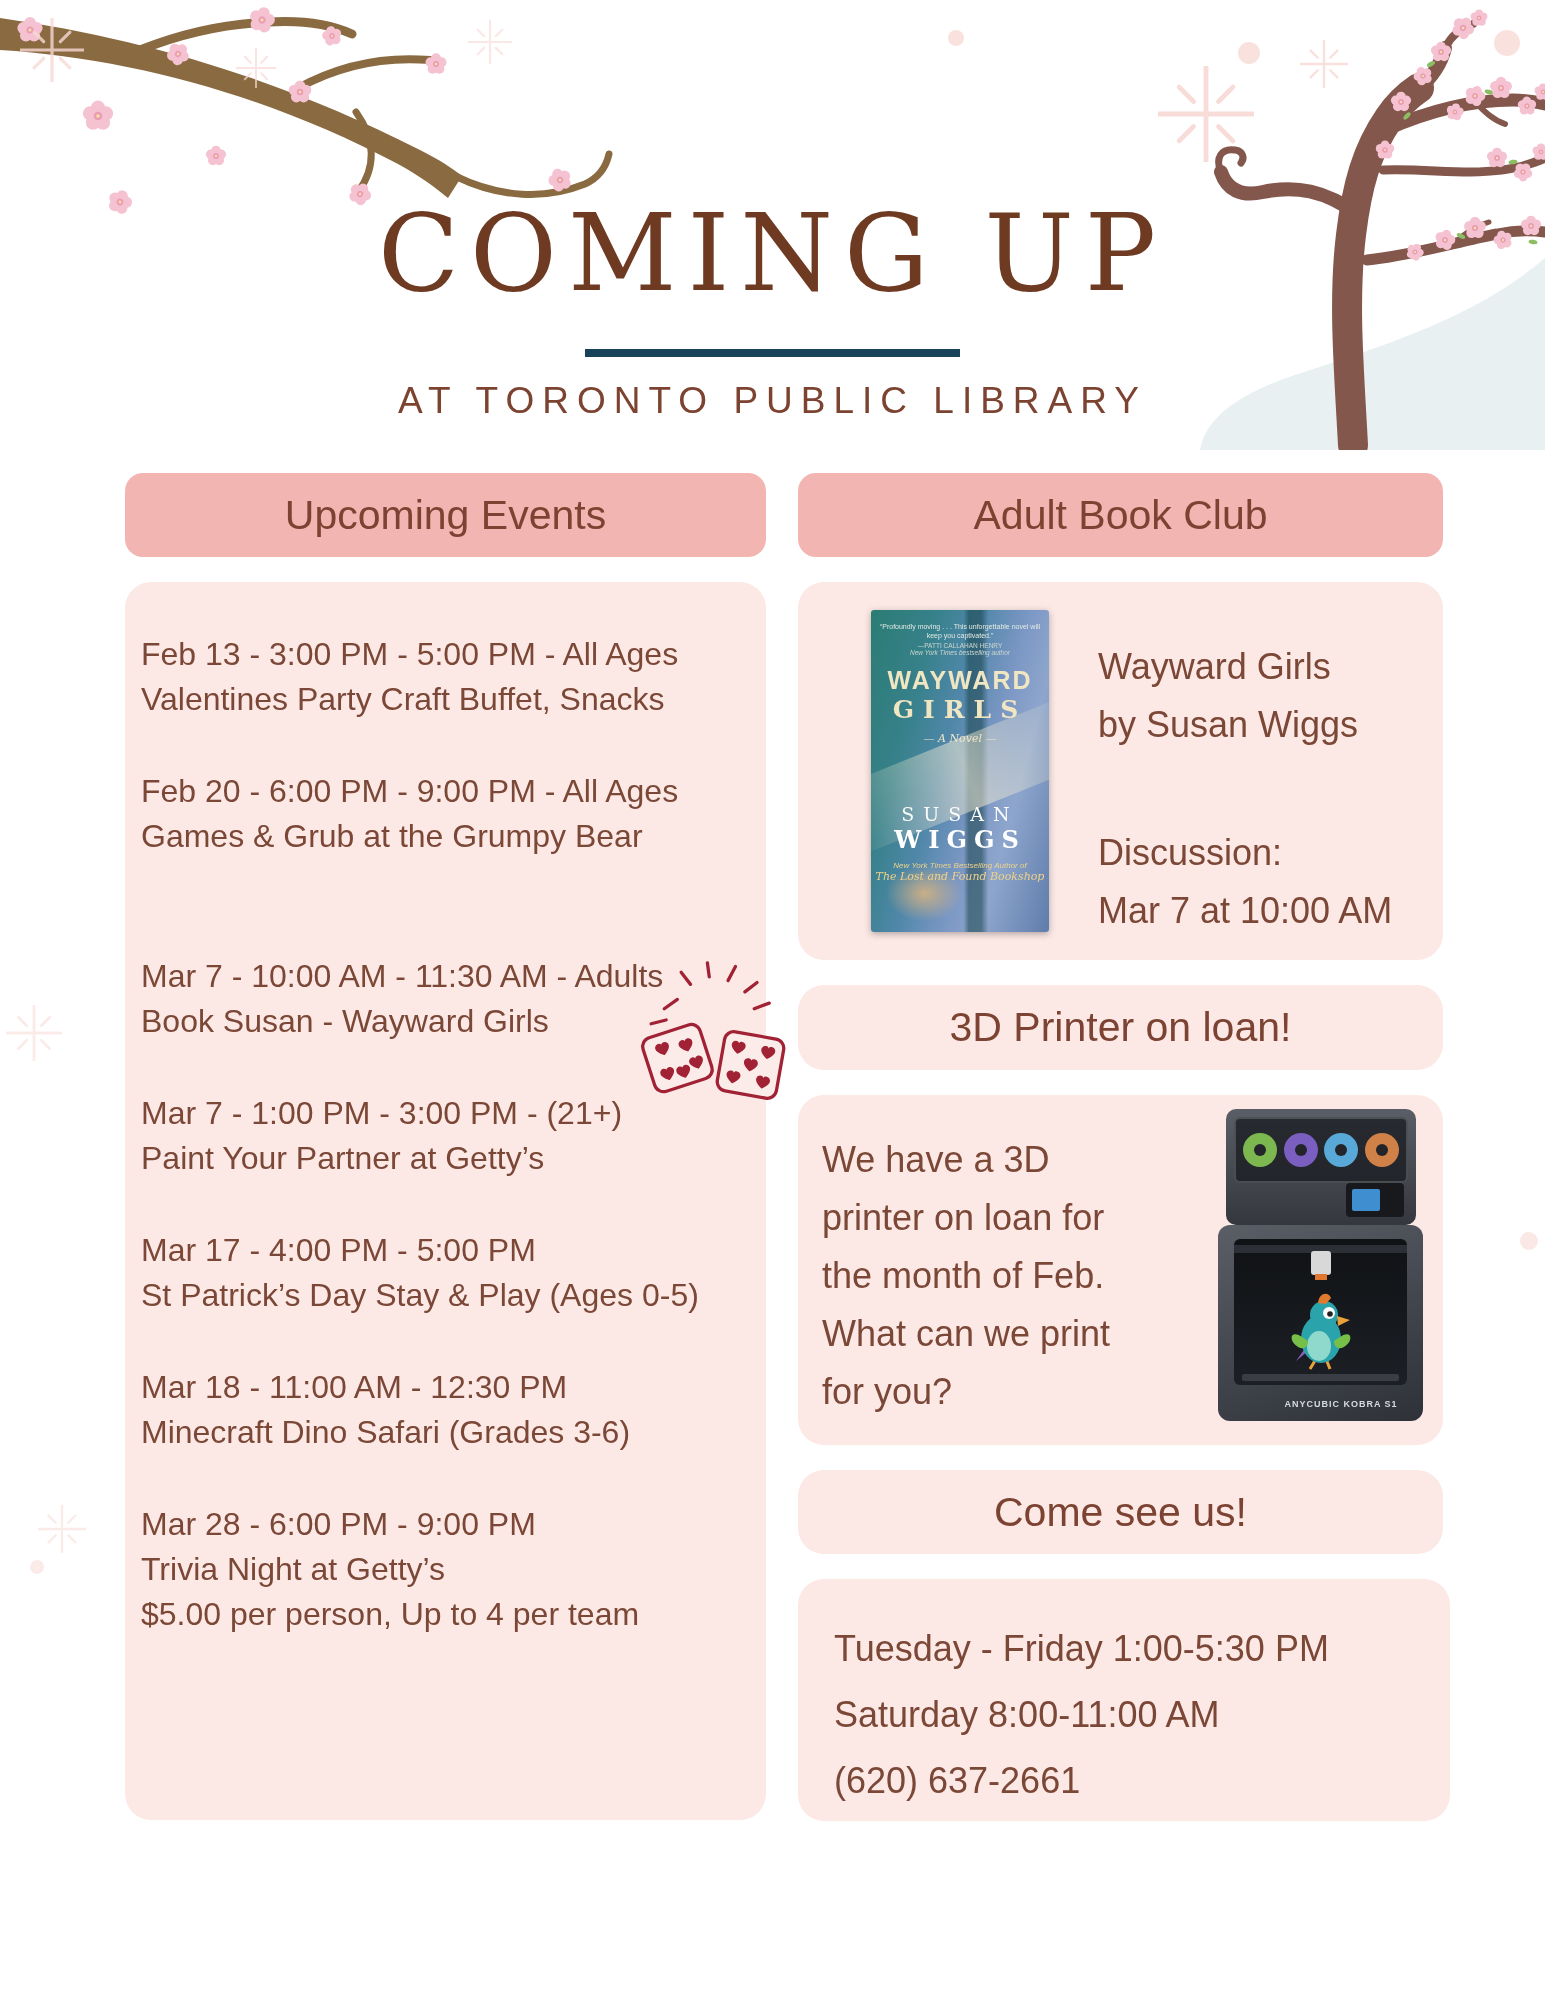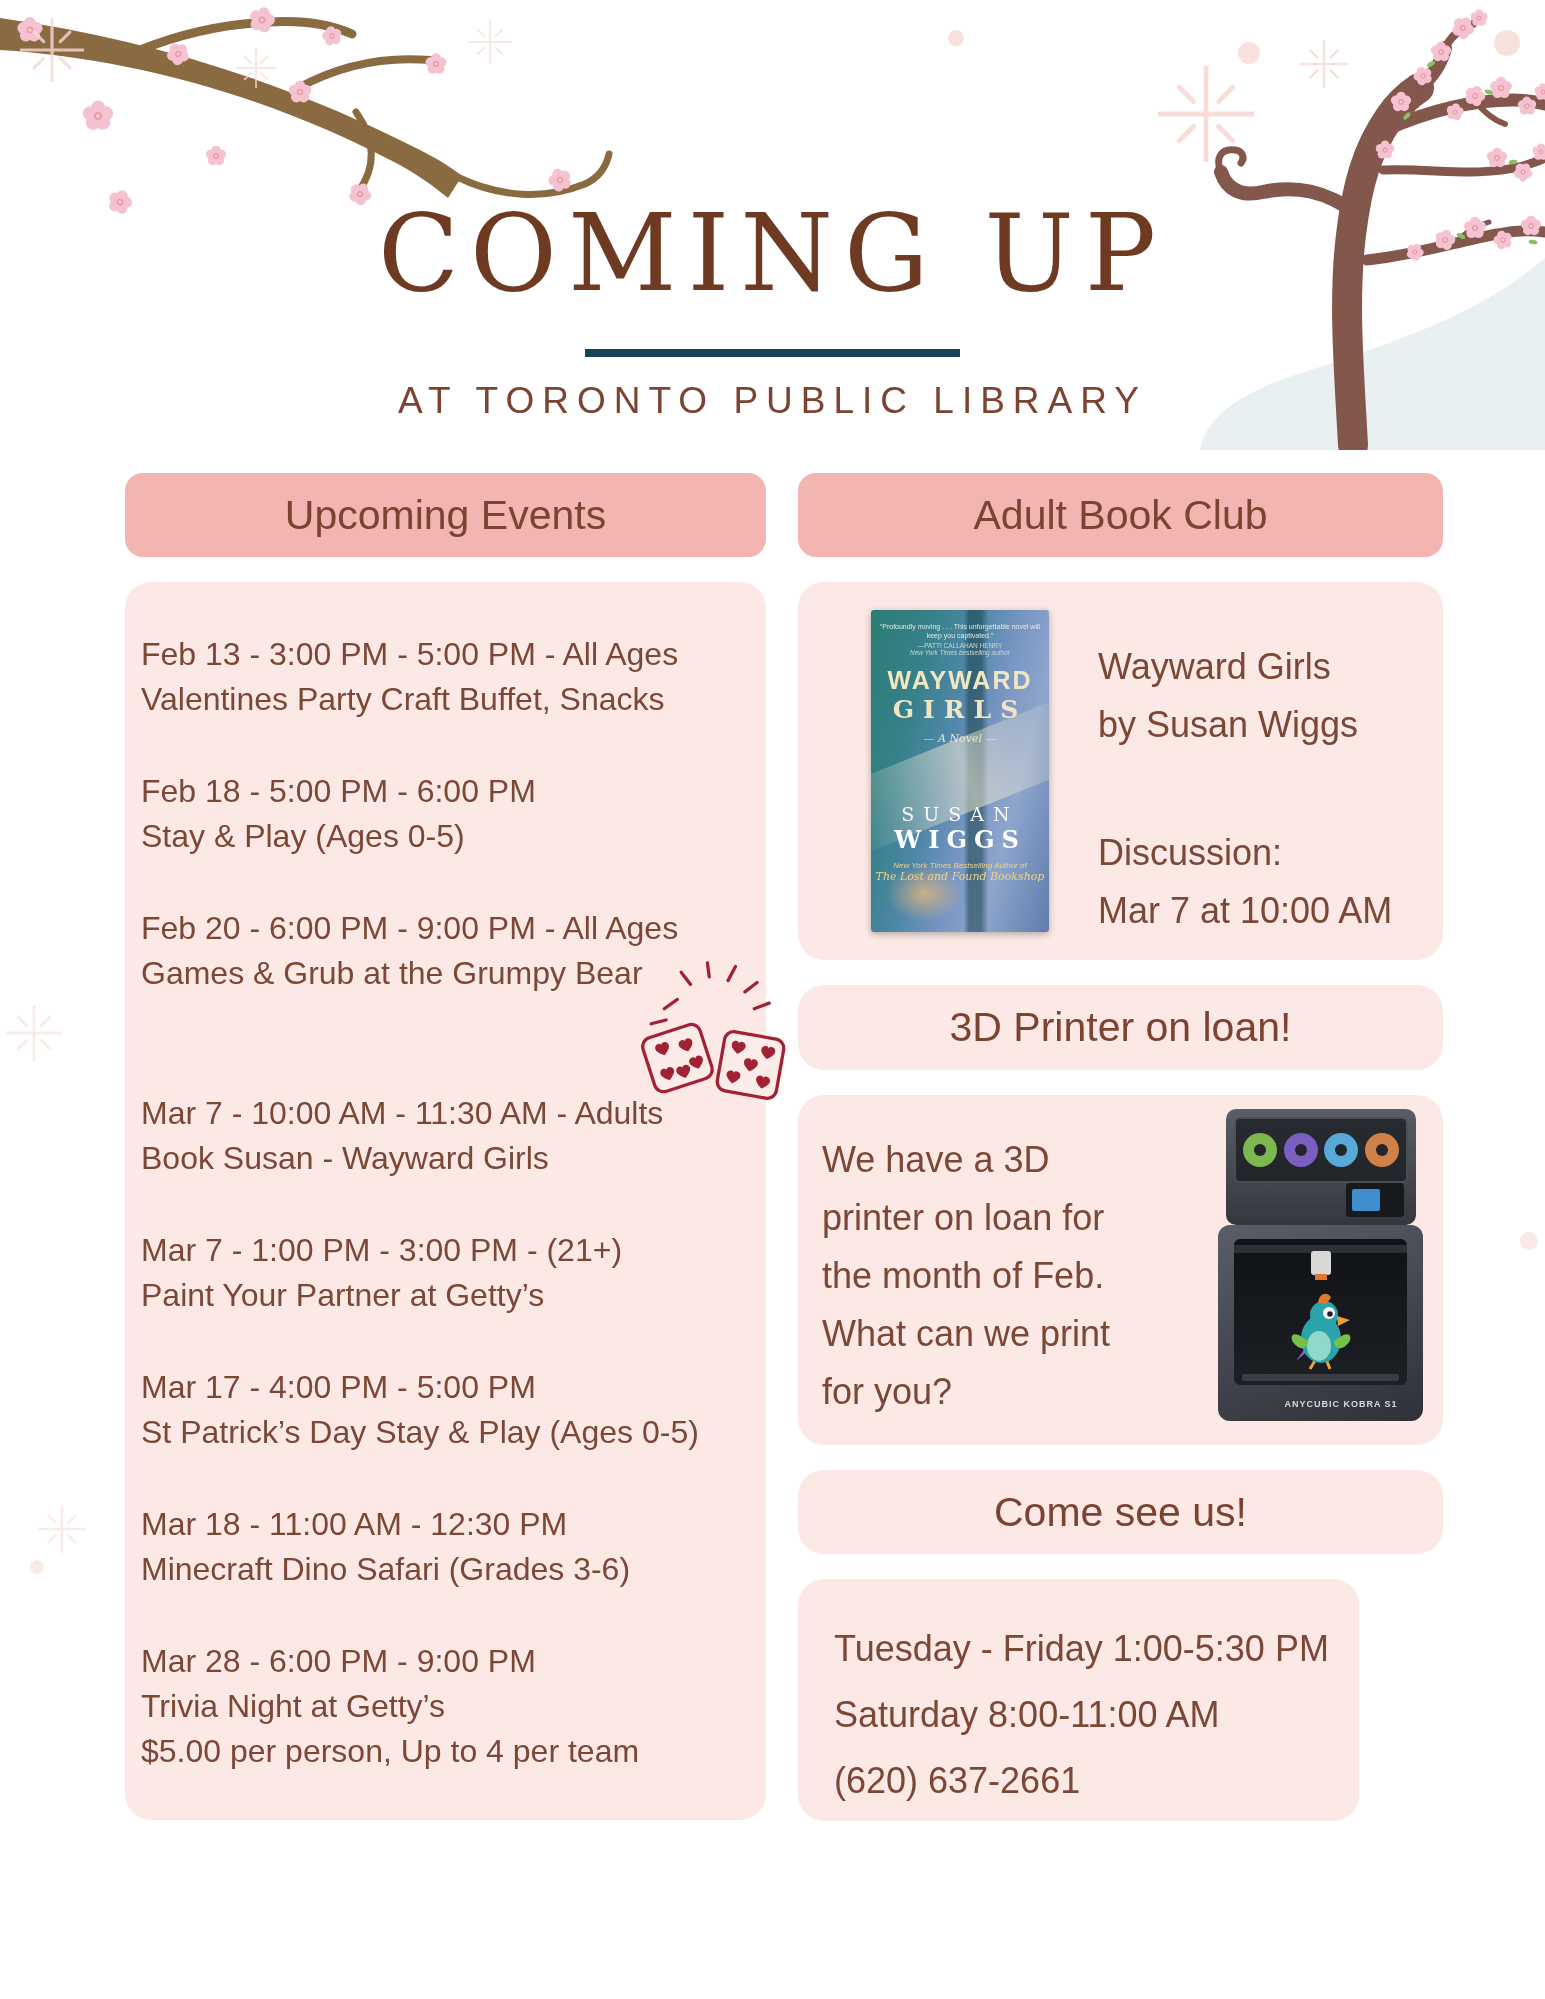--- a/index.html
+++ b/index.html
@@ -89,21 +89,21 @@
   .extruder{position:absolute;left:50%;top:12px;transform:translateX(-50%);
             width:20px;height:24px;background:#d8d8d8;border-radius:3px;}
   .extruder::after{content:"";position:absolute;left:4px;bottom:-5px;width:12px;height:6px;background:#e2762e;}
   .bird{position:absolute;left:50%;bottom:12px;transform:translateX(-50%);}
   .bed{position:absolute;left:8px;right:8px;bottom:4px;height:7px;background:#3a3d44;border-radius:2px;}
   .device-label{position:absolute;left:0;right:0;bottom:12px;text-align:center;
                 font-size:9px;letter-spacing:1px;color:#d6dade;font-weight:700;padding-left:41px;}
 
   
   .visit-header{left:798px;top:1470px;width:645px;height:84px;}
-  .hours-panel{left:798px;top:1579px;width:561px;height:242px;
+  .hours-panel{left:798px;top:1579px;width:652px;height:242px;
                padding:50px 0 16px 36px;box-sizing:border-box;}
   .hours-line{font-size:36px;line-height:40px;color:#7b4736;margin-bottom:26px;white-space:nowrap;}
 
   
   .deco{position:absolute;}
   .dot{position:absolute;border-radius:50%;background:#f9e2de;}
 </style>
 </head>
 <body>
 
@@ -225,24 +225,20 @@
   <div class="subtitle">AT TORONTO PUBLIC LIBRARY</div>
 
   <div class="badge bleft">Upcoming Events</div>
   <div class="badge bright">Adult Book Club</div>
 
   <div class="panel events-panel">
     <div class="event">
       <div class="event-line">Feb 13 - 3:00 PM - 5:00 PM - All Ages</div>
       <div class="event-line">Valentines Party Craft Buffet, Snacks</div>
     </div>
-    <div class="event">
-      <div class="event-line">Feb 18 - 5:00 PM - 6:00 PM</div>
-      <div class="event-line">Stay &amp; Play (Ages 0-5)</div>
-    </div>
     <div class="event gap-after">
       <div class="event-line">Feb 20 - 6:00 PM - 9:00 PM - All Ages</div>
       <div class="event-line">Games &amp; Grub at the Grumpy Bear</div>
     </div>
     <div class="event">
       <div class="event-line">Mar 7 - 10:00 AM - 11:30 AM - Adults</div>
       <div class="event-line">Book Susan - Wayward Girls</div>
     </div>
     <div class="event">
       <div class="event-line">Mar 7 - 1:00 PM - 3:00 PM - (21+)</div>

